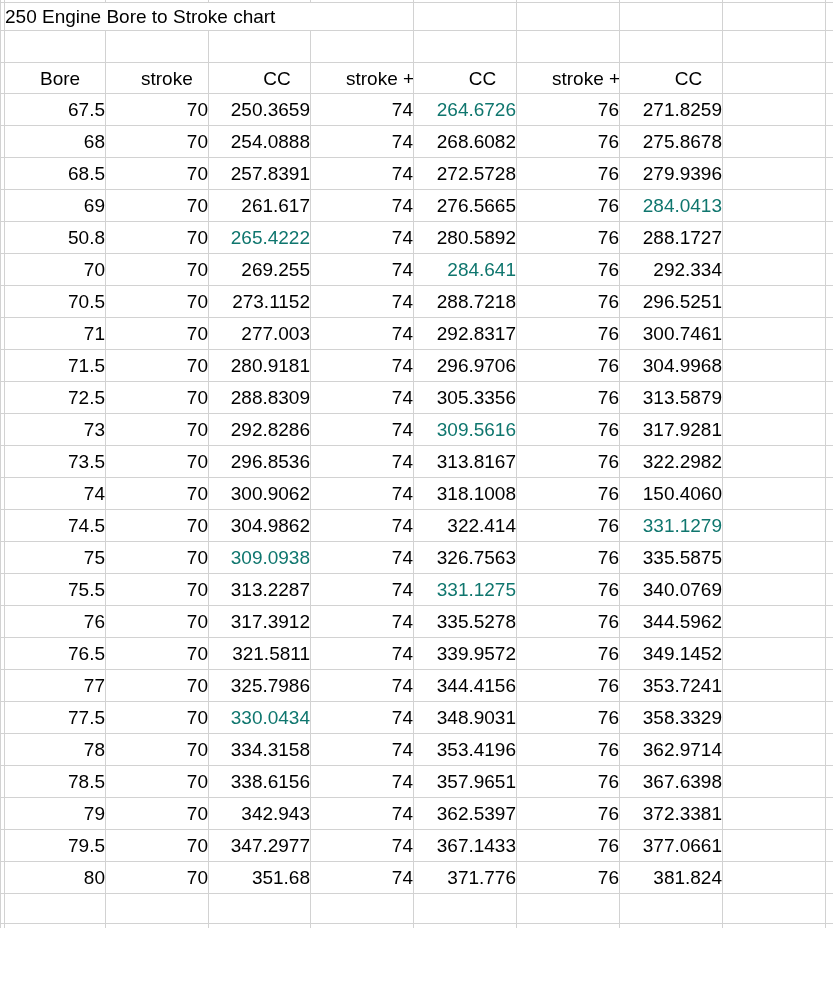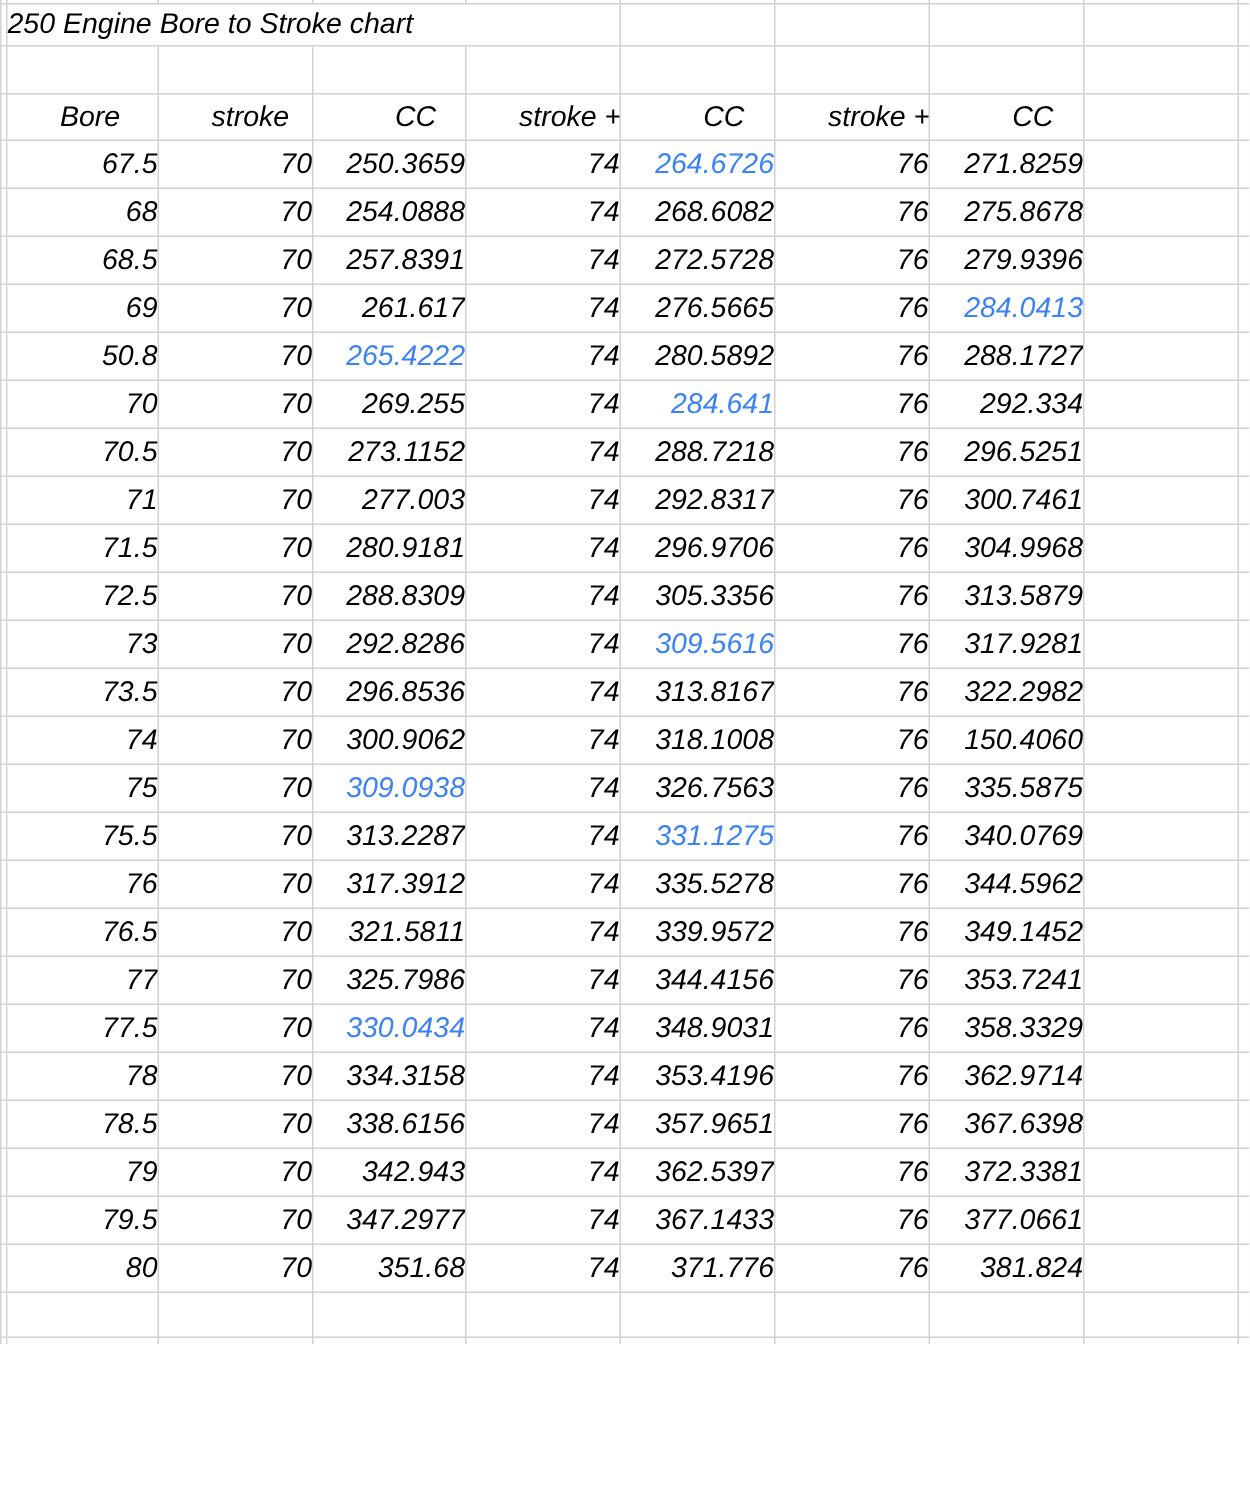--- a/index.html
+++ b/index.html
@@ -1,21 +1,20 @@
 <!DOCTYPE html>
 <html><head>
 <meta charset="utf-8">
 <style>
   html, body { margin:0; padding:0; background:#fff; }
   .sheet {
     position:relative; width:833px; height:1000px;
     background:#ffffff; overflow:hidden;
     font-family:"Liberation Sans", sans-serif;
     color:#000;
-    font-style:italic;
   }
   table.grid {
     border-collapse:collapse; table-layout:fixed;
     width:833px;
   }
   table.grid td {
     border:1px solid #d2d2d2;
     padding:0; margin:0;
     font-size:19px; line-height:1;
     vertical-align:middle;
@@ -36,21 +35,21 @@
   
   td.title-cell {
     font-size:20px; text-align:left; padding-left:6px;
     letter-spacing:0px;
   }
   
   td.num     { text-align:right;  padding-right:5px; }
   td.h-left  { text-align:left;   padding-left:4px; }
   td.h-center{ text-align:center; }
   
-  td.red { color:#3b82f6; }
+  td.red { color:#0f766e; }
   
   td.marker {
     background:linear-gradient(90deg, #1e7145 0px, #1e7145 2.5px, #ffffff 2.5px);
   }
 </style>
 </head>
 <body>
 
 <div class="sheet">
   <table class="grid">
@@ -270,20 +269,32 @@
           <td class="num">300.9062</td>
           <td class="num">74</td>
           <td class="num">318.1008</td>
           <td class="num">76</td>
           <td class="num">150.4060</td>
           <td></td>
           <td class="edge-r"></td>
         </tr>
         <tr class="data-row">
           <td class="edge-l"></td>
+          <td class="num">74.5</td>
+          <td class="num">70</td>
+          <td class="num">304.9862</td>
+          <td class="num">74</td>
+          <td class="num">322.414</td>
+          <td class="num">76</td>
+          <td class="num red">331.1279</td>
+          <td></td>
+          <td class="edge-r"></td>
+        </tr>
+        <tr class="data-row">
+          <td class="edge-l"></td>
           <td class="num">75</td>
           <td class="num">70</td>
           <td class="num red">309.0938</td>
           <td class="num">74</td>
           <td class="num">326.7563</td>
           <td class="num">76</td>
           <td class="num">335.5875</td>
           <td></td>
           <td class="edge-r"></td>
         </tr>

